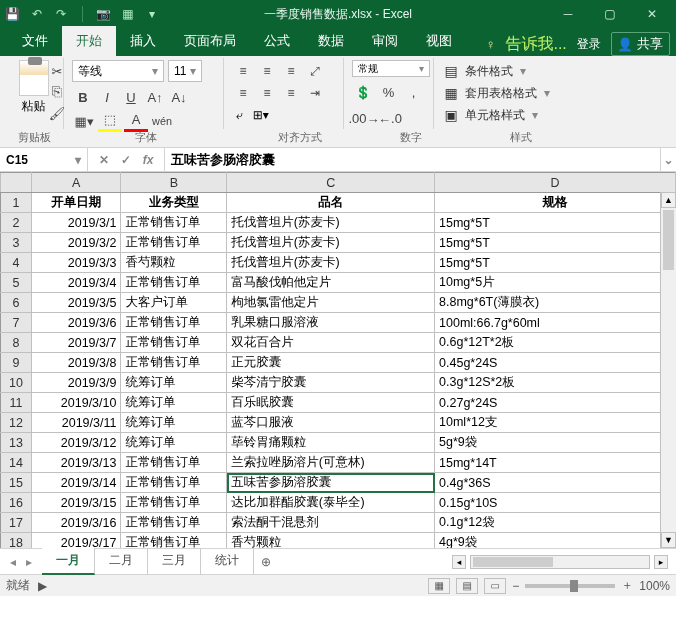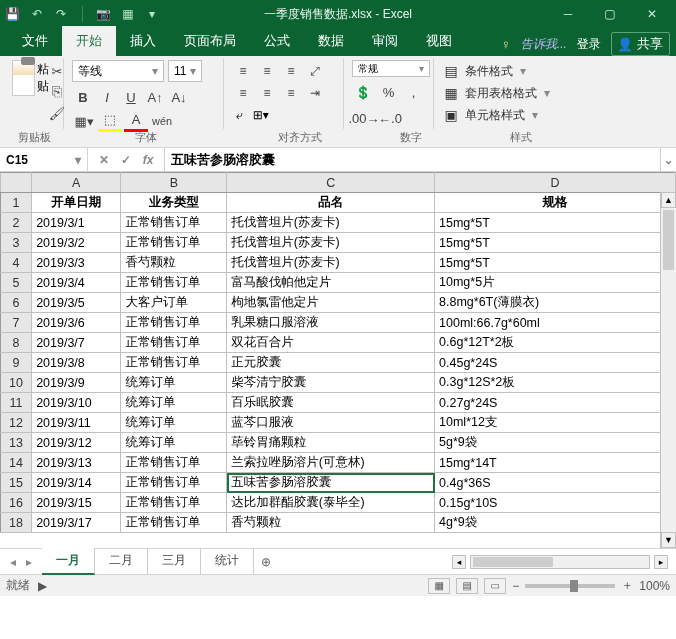--- a/index.html
+++ b/index.html
@@ -13,30 +13,30 @@
 .titlebar .title { position: absolute; left: 0; right: 0; text-align: center; pointer-events: none; font-size: 12px; color: #e8f5ee; }
 .titlebar .winbtns { margin-left: auto; display: flex; gap: 2px; }
 .titlebar .winbtns .wb { width: 40px; height: 22px; display: flex; align-items: center; justify-content: center; color: #cfe9da; font-size: 12px; }
 
 
 .ribbon-tabs { background: #0c6332; height: 28px; display: flex; align-items: flex-end; padding-left: 8px; color: #fff; font-size: 13px; }
 .ribbon-tabs .tab { padding: 6px 14px; cursor: pointer; }
 .ribbon-tabs .tab.file { background: transparent; }
 .ribbon-tabs .tab.active { background: #f1f1f1; color: #217346; }
 .ribbon-tabs .right { margin-left: auto; display: flex; align-items: center; gap: 10px; padding-right: 6px; }
-.ribbon-tabs .right .tell { color: #c4b5fd; font-size: 12px; font-style: italic; }
+.ribbon-tabs .right .tell { color: #bef264; font-size: 16px; }
 .ribbon-tabs .right .login { color: #fff; font-size: 12px; }
 .ribbon-tabs .right .share { border: 1px solid #5ca37c; padding: 2px 6px; border-radius: 2px; display: flex; align-items: center; gap: 3px; }
 
 
 .ribbon { background: #f1f1f1; height: 92px; border-bottom: 1px solid #d4d4d4; display: flex; padding: 2px 4px 18px 4px; position: relative; }
 .group { border-right: 1px solid #d4d4d4; padding: 2px 8px 0 8px; display: flex; flex-direction: column; }
 .group-title { position: absolute; bottom: 2px; font-size: 11px; color: #666; }
 .clipboard { width: 60px; }
-.clipboard .paste { display: flex; flex-direction: row; align-items: center; gap: 2px; }
+.clipboard .paste { display: flex; flex-direction: column; align-items: center; gap: 2px; }
 .clipboard .paste .pi { width: 30px; height: 36px; border: 1px solid #ccc; background: linear-gradient(#fff,#f5deb3 40%, #fff 40%); display: flex; align-items: center; justify-content: center; position: relative; }
 .clipboard .paste .pi::before { content:""; position:absolute; top:-4px; left:8px; width:14px;height:8px;background:#888;border-radius:2px;}
 .clipboard .paste .lbl { font-size: 12px; }
 .clipboard .side { display: flex; flex-direction: column; gap: 3px; margin-left: 0; position: absolute; left: 48px; top: 6px;}
 .clipboard .side .si { width: 18px; height: 18px; font-size: 13px; color: #444; display:flex;align-items:center;justify-content:center;}
 
 .font-group { width: 160px; }
 .font-group .row1 { display: flex; gap: 4px; margin-bottom: 4px; }
 .font-group .dd { border: 1px solid #c0c0c0; background: #fff; height: 22px; display: flex; align-items: center; padding: 0 5px; font-size: 12px; }
 .font-group .fname { width: 92px; } .font-group .fsize { width: 34px; }
@@ -68,21 +68,21 @@
 
 
 .sheet-wrap { position: relative; height: 402px; display: flex; flex-direction: column; }
 .sheet { flex: 1; overflow: hidden; position: relative; }
 .sheet table { border-collapse: collapse; width: 100%; table-layout: fixed; }
 .sheet th, .sheet td { border: 1px solid #c0c0c0; height: 20px; font-size: 12.5px; color: #000; background: #fff; padding: 0 4px; white-space: nowrap; overflow: hidden; }
 .sheet .colhdr th { background: #e6e6e6; border-top: 1px solid #999; border-bottom: 1px solid #999; text-align: center; font-weight: normal; color: #333; }
 .sheet .rowhdr { background: #e6e6e6; text-align: center; font-weight: normal; color: #333; border-left: 1px solid #999; }
 .sheet .corner { background: #e6e6e6; }
 .sheet .data-header td { font-weight: bold; text-align: center; }
-.sheet .col-a { text-align: left; }
+.sheet .col-a { text-align: right; }
 .sheet .selcell { outline: 2px solid #217346; outline-offset: -2px; }
 
 
 .sheettabs { height: 26px; border-top: 1px solid #d4d4d4; background: #fff; display: flex; align-items: center; }
 .sheettabs .nav { display: flex; gap: 2px; padding: 0 6px; color: #888; }
 .sheettabs .nav .n { width: 14px; text-align: center; }
 .sheettabs .tab { padding: 4px 14px; border-right: 1px solid #ccc; font-size: 12px; color: #444; }
 .sheettabs .tab.active { border-bottom: 2px solid #217346; color: #217346; background: #fff; font-weight: bold; }
 .sheettabs .add { width: 24px; text-align: center; color: #666; }
 .sheettabs .scroll { margin-left: auto; display: flex; align-items: center; gap: 4px; padding-right: 8px; }
@@ -390,20 +390,27 @@
             <td>0.4g*36S</td>
           </tr>
           <tr>
             <th class="rowhdr">16</th>
             <td class="col-a">2019/3/15</td>
             <td>正常销售订单</td>
             <td>达比加群酯胶囊(泰毕全)</td>
             <td>0.15g*10S</td>
           </tr>
           <tr>
+            <th class="rowhdr">17</th>
+            <td class="col-a">2019/3/16</td>
+            <td>正常销售订单</td>
+            <td>索法酮干混悬剂</td>
+            <td>0.1g*12袋</td>
+          </tr>
+          <tr>
             <th class="rowhdr">18</th>
             <td class="col-a">2019/3/17</td>
             <td>正常销售订单</td>
             <td>香芍颗粒</td>
             <td>4g*9袋</td>
           </tr>
         </tbody>
       </table>
     <div class="v-scroll">
       <div class="ar">▲</div>

